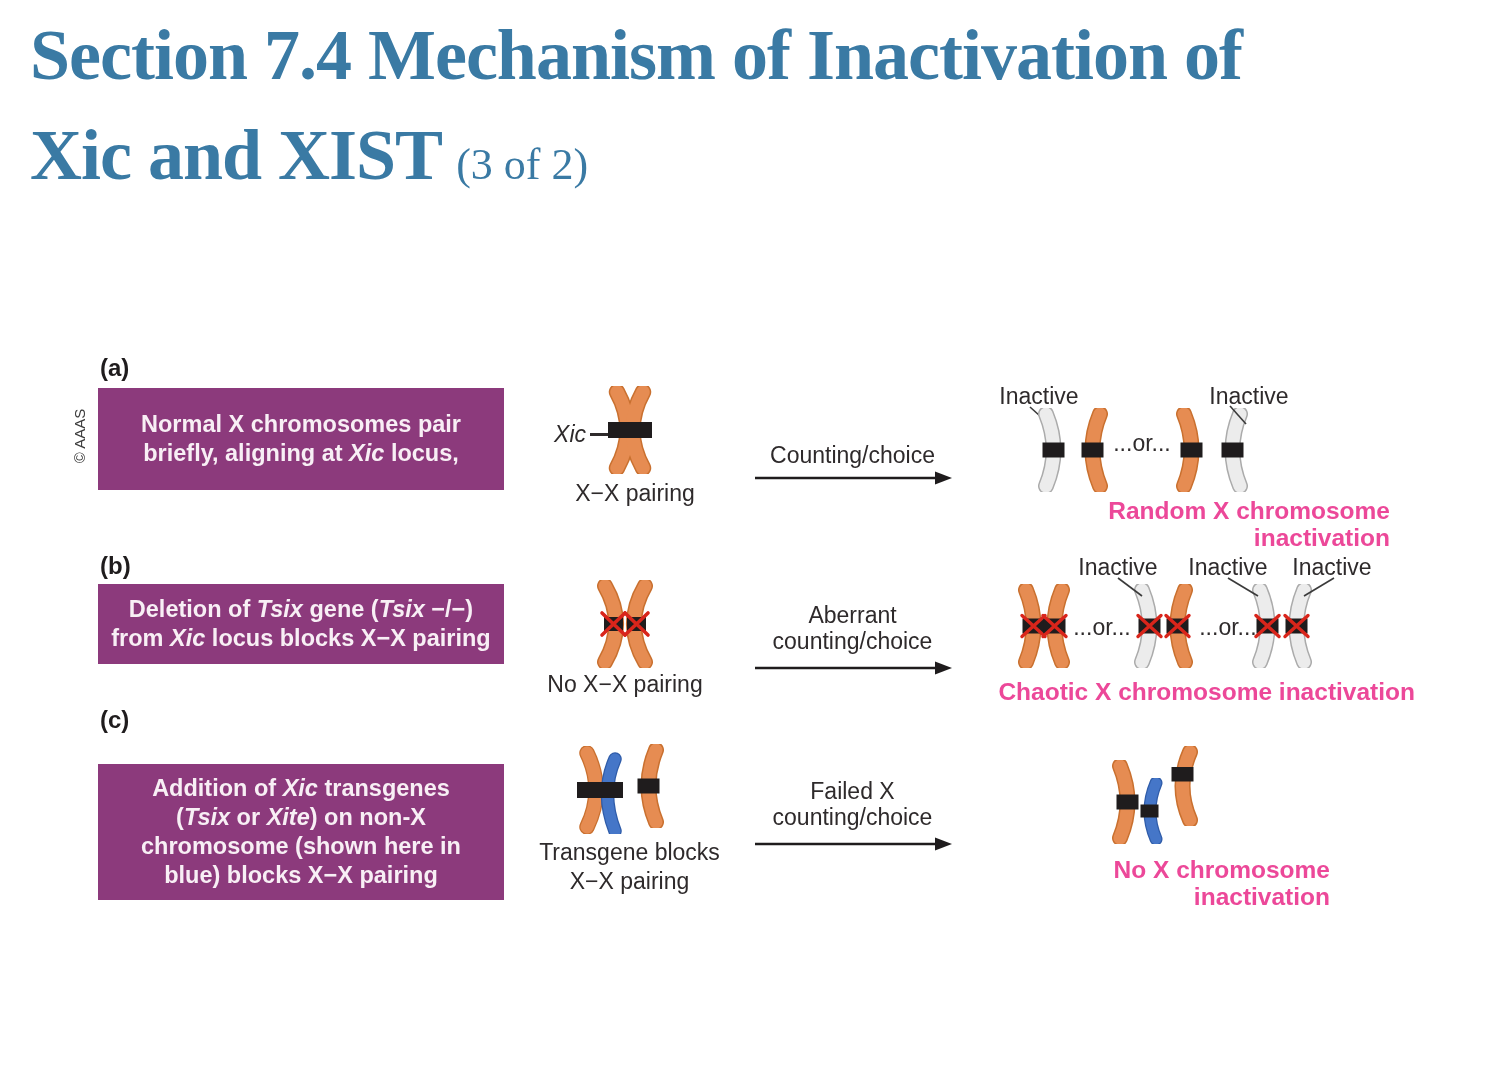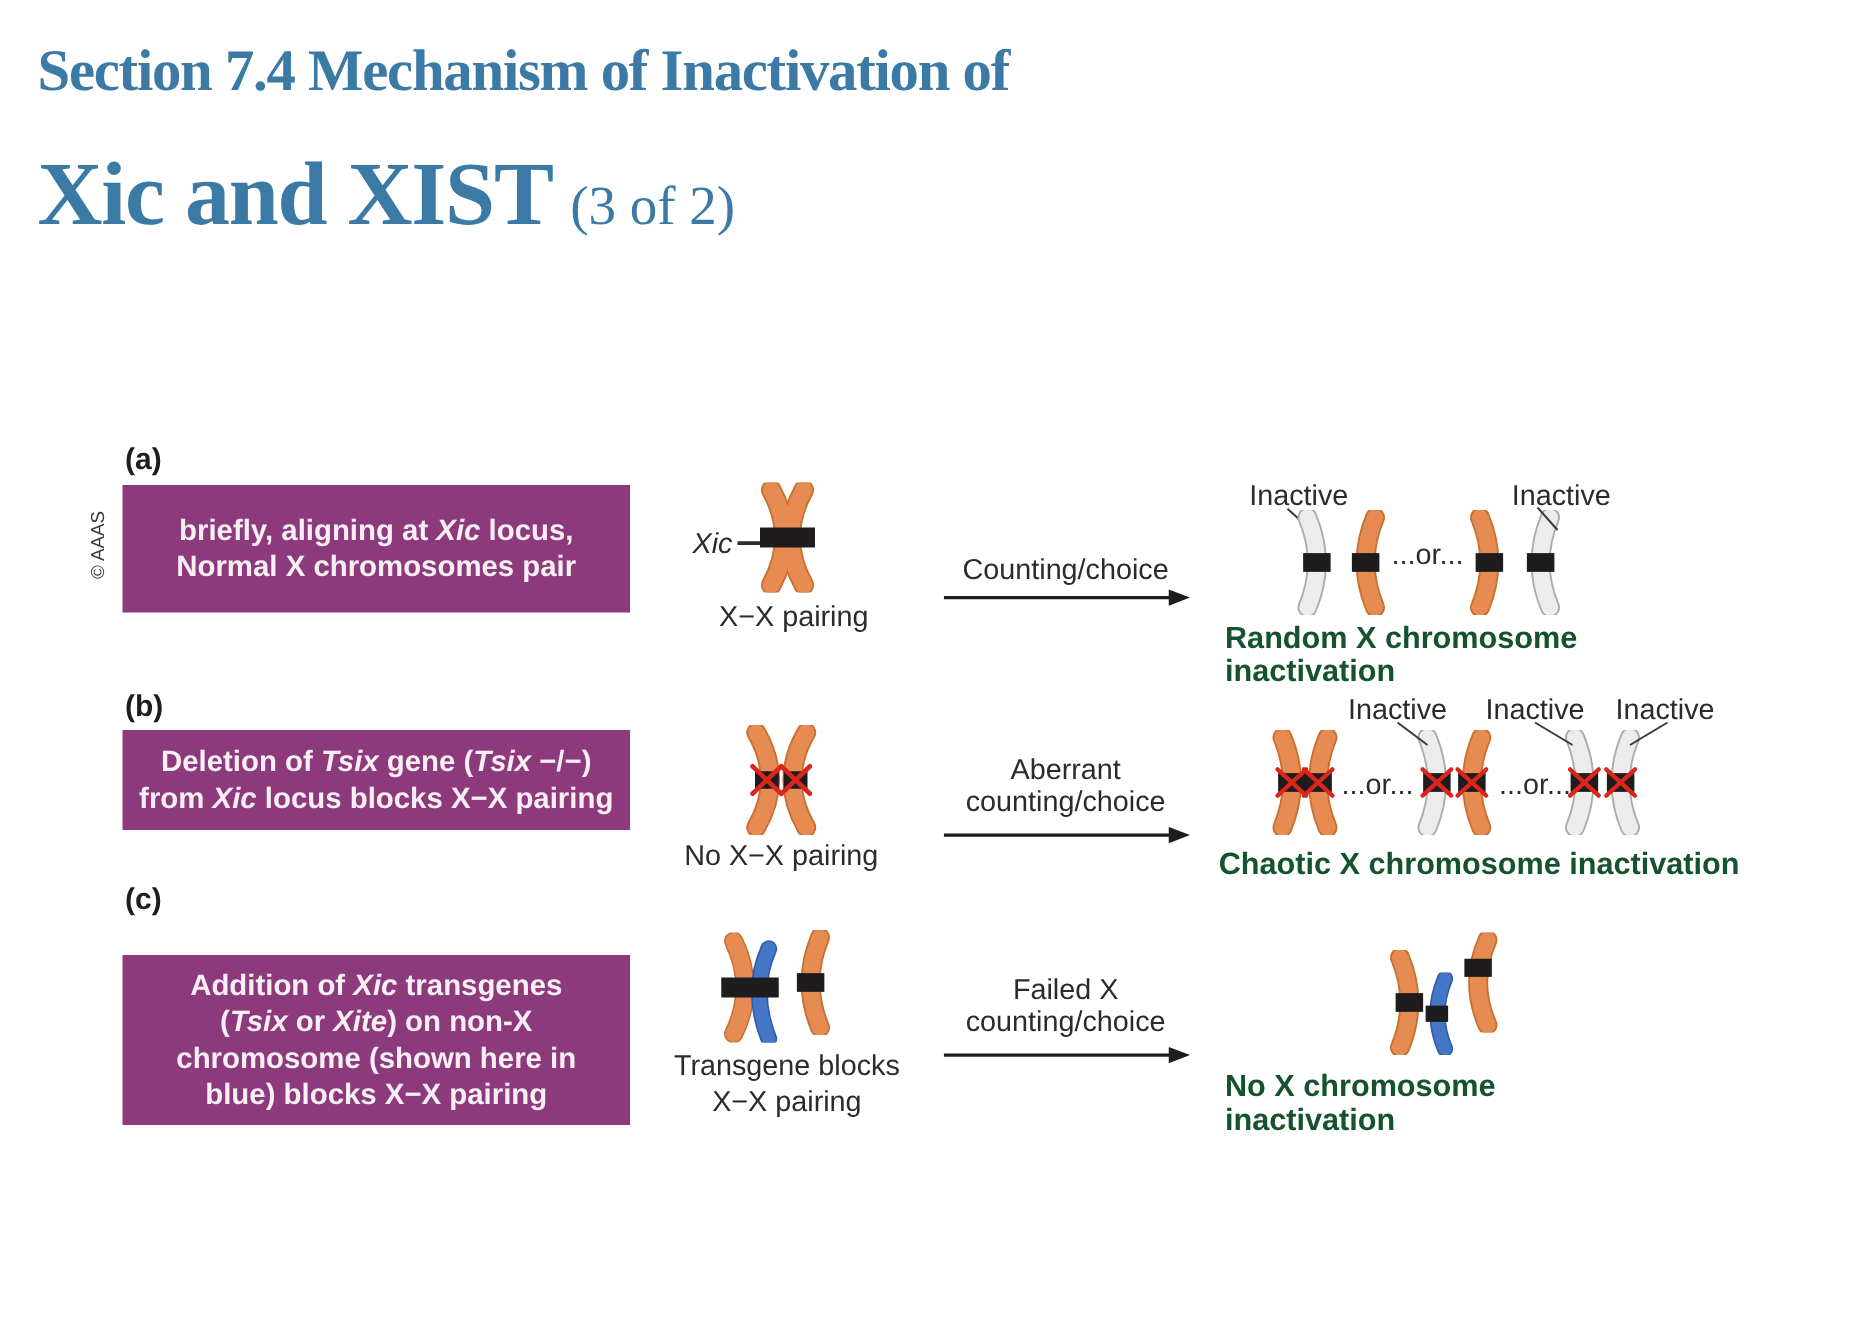--- a/index.html
+++ b/index.html
@@ -1,54 +1,54 @@
 <!DOCTYPE html>
 <html><head>
 <meta charset="utf-8">
 <style>
   html,body{margin:0;padding:0;background:#ffffff;}
   .slide{position:relative;width:1488px;height:1074px;background:#ffffff;overflow:hidden;
          font-family:"Liberation Sans",sans-serif;color:#2E2A2B;}
   
   .title-line{position:absolute;left:30px;white-space:nowrap;
               font-family:"Liberation Serif",serif;font-weight:bold;color:#3A7AA4;}
-  .title-line1{top:30px;font-size:47px;letter-spacing:-1px;}
+  .title-line1{top:14px;font-size:72px;letter-spacing:-1px;}
   .title-line2{top:114px;font-size:72px;letter-spacing:-1px;}
   .title-suffix{font-size:44px;font-weight:normal;letter-spacing:0;margin-left:14px;}
   
   .ftext{position:absolute;font-size:23px;line-height:26px;color:#2E2A2B;text-align:center;}
   .plabel{position:absolute;font-size:24px;font-weight:bold;color:#1F1C1D;}
   .credit{position:absolute;left:79px;top:436px;font-size:15px;color:#3A3A3A;white-space:nowrap;
           transform:translate(-50%,-50%) rotate(-90deg);}
   .pbox{position:absolute;left:98px;width:406px;background:#8C3A7C;color:#F8EFF5;
         font-weight:bold;font-size:23.5px;line-height:29px;text-align:center;
         display:flex;flex-direction:column;justify-content:center;}
-  .caption{position:absolute;font-size:24.5px;line-height:27px;font-weight:bold;color:#14532d;text-align:left;}
+  .caption{position:absolute;font-size:24.5px;line-height:27px;font-weight:bold;color:#ec4899;text-align:right;}
   .chrom{position:absolute;}
   .ptr{position:absolute;}
   .xic-line{position:absolute;height:2.5px;background:#2E2A2B;}
   .italic{font-style:italic;}
 </style>
 </head>
 <body>
 
 <div class="slide">
 
   <div class="title-line title-line1">Section 7.4 Mechanism of Inactivation of</div>
   <div class="title-line title-line2">
     <span>Xic and XIST</span><span class="title-suffix">(3 of 2)</span>
   </div>
 
   <div class="credit">© AAAS</div>
 
   <div class="plabel" style="left:100px;top:354px;">(a)</div>
 
   <div class="pbox" style="top:388px;height:102px;">
+      <div><span>Normal X chromosomes pair</span></div>
       <div><span>briefly, aligning at </span><span class="italic">Xic</span><span> locus,</span></div>
-      <div><span>Normal X chromosomes pair</span></div>
     </div>
 
   <div class="ftext italic" style="left:528px;top:421px;width:58px;text-align:right;">Xic</div>
   <div class="xic-line" style="left:590px;top:433px;width:22px;"></div>
 
   <svg class="chrom" style="left:600px;top:386px;" width="60" height="88" viewBox="0 0 60 88">
     <path d="M17 6 Q38 44 17 82" stroke="#C9702F" stroke-width="16.5" fill="none" stroke-linecap="round"></path>
     <path d="M43 6 Q22 44 43 82" stroke="#C9702F" stroke-width="16.5" fill="none" stroke-linecap="round"></path>
     <path d="M17 6 Q38 44 17 82" stroke="#E68C52" stroke-width="13.5" fill="none" stroke-linecap="round"></path>
     <path d="M43 6 Q22 44 43 82" stroke="#E68C52" stroke-width="13.5" fill="none" stroke-linecap="round"></path>

